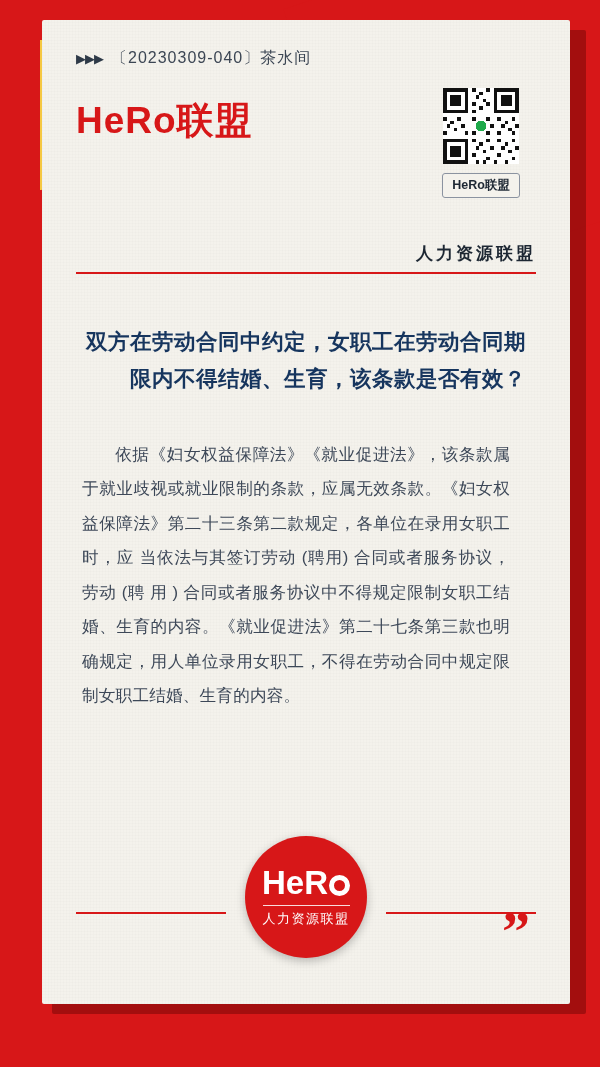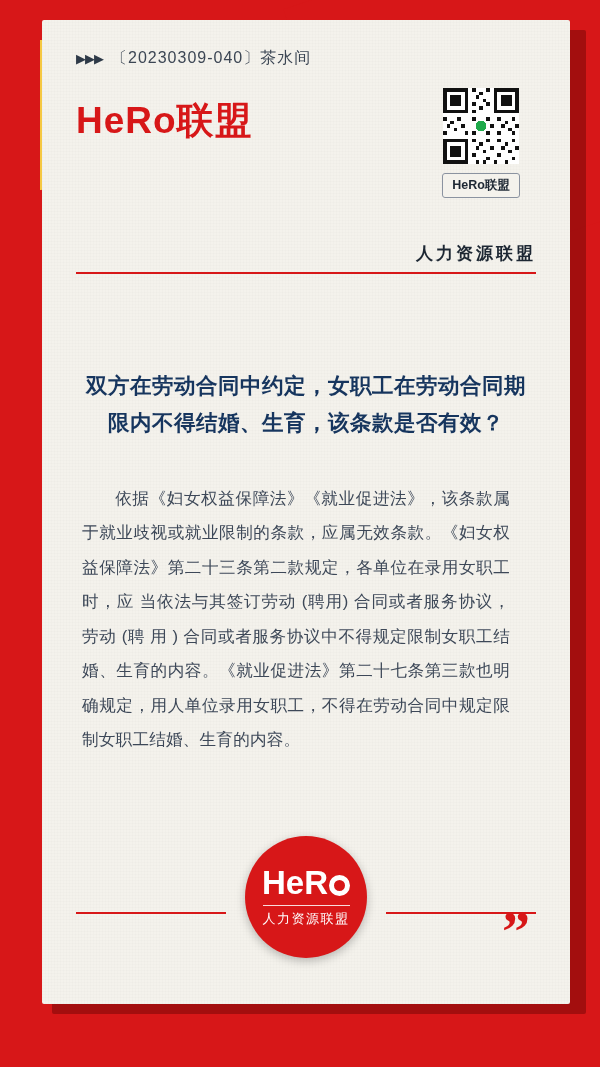--- a/index.html
+++ b/index.html
@@ -135,22 +135,22 @@
   .divider-red {
     position: absolute;
     left: 34px; right: 34px;
     top: 252px;
     height: 2px;
     background: #d71718;
   }
 
   
   .question {
-    margin: 96px 44px 0 44px;
-    text-align: center;
+    margin: 52px 44px 0 44px;
+    text-align: right;
     color: #16355e;
     font-size: 21.5px;
     font-weight: bold;
     line-height: 1.72;
     letter-spacing: 0.5px;
   }
 
   
   .body-text {
     margin: 40px 60px 0 40px;

